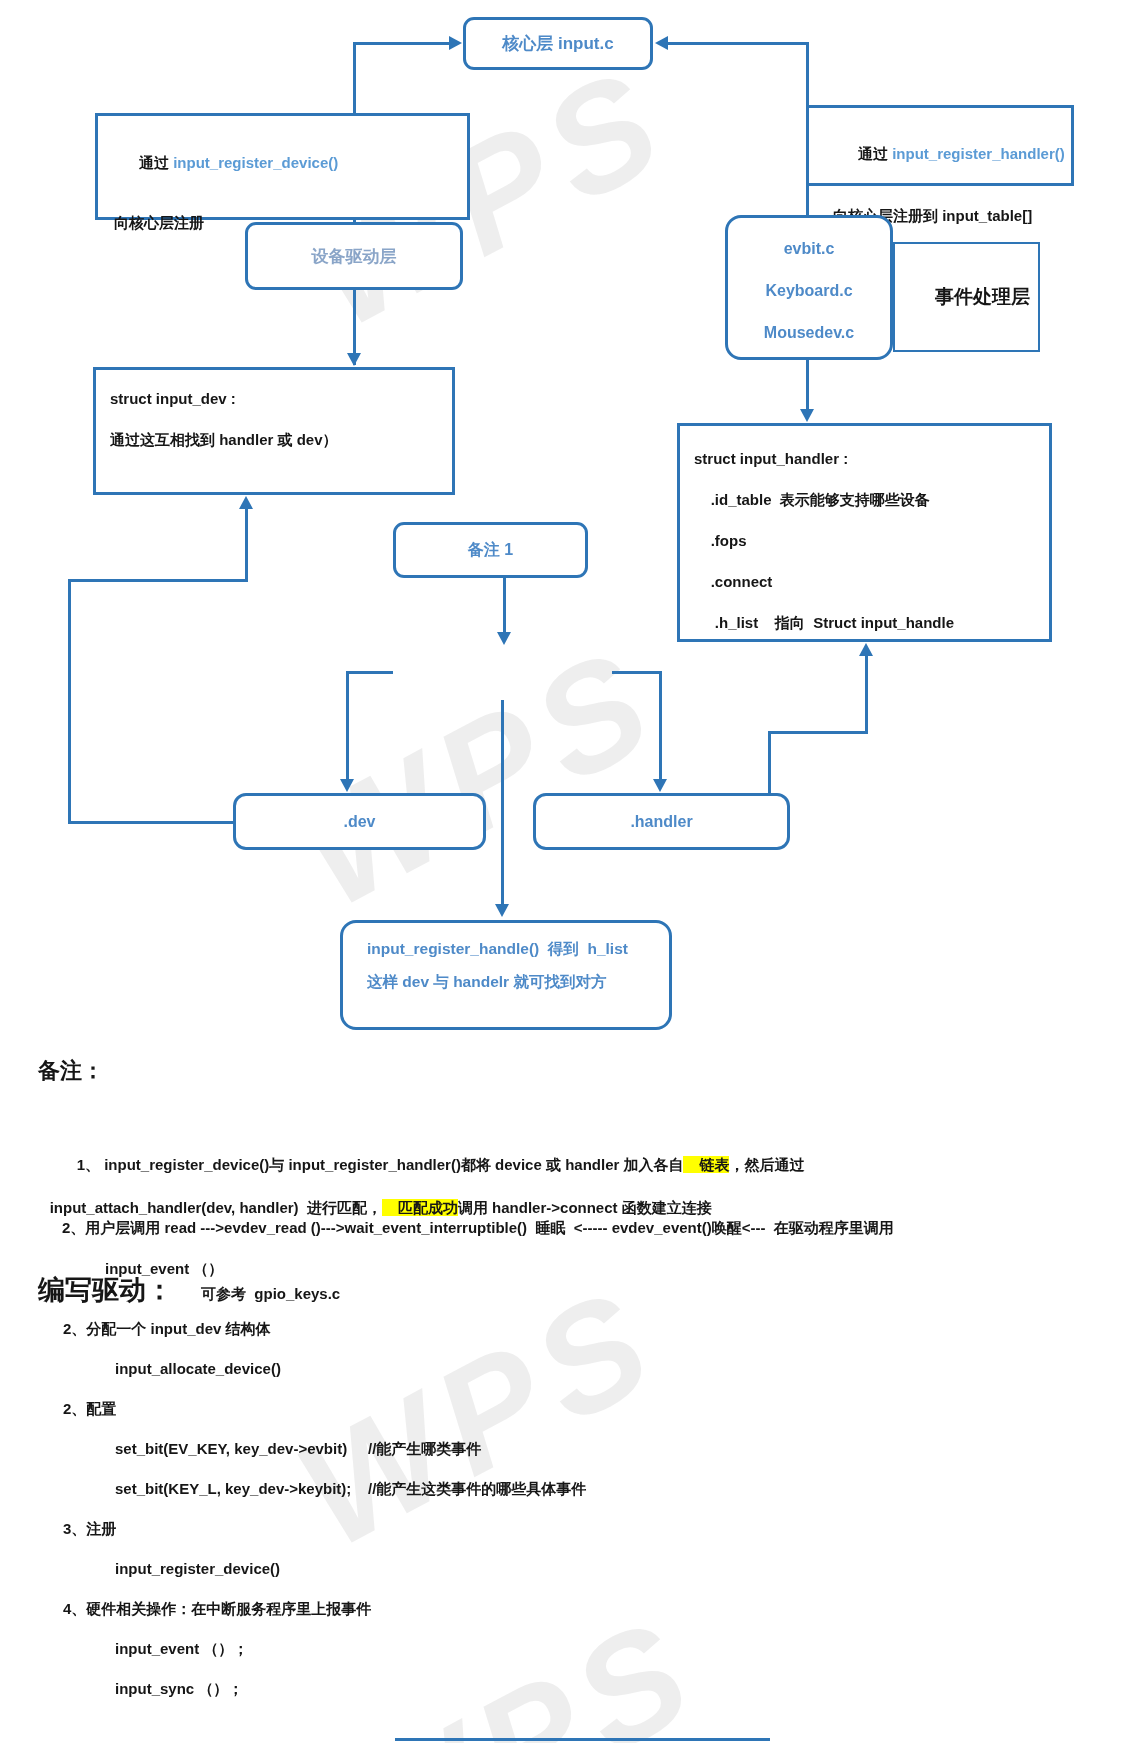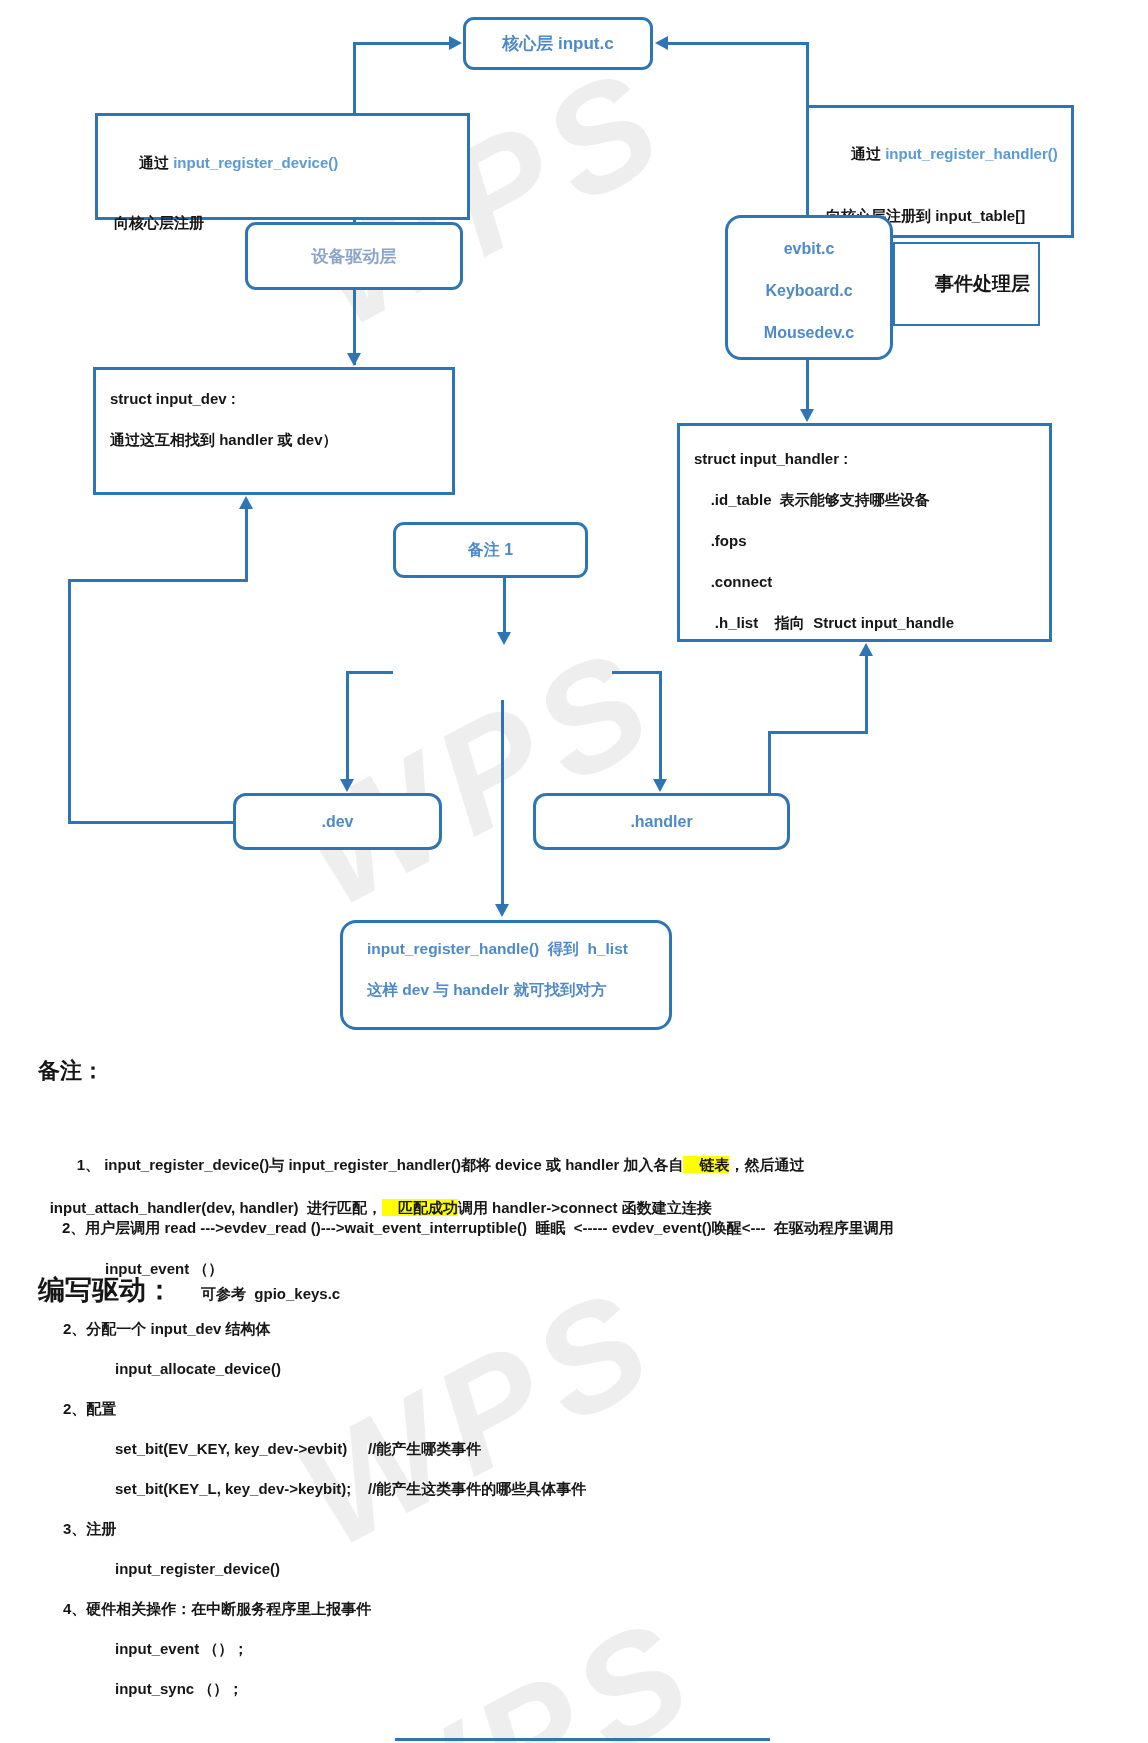--- a/index.html
+++ b/index.html
@@ -92,32 +92,32 @@
     <span class="blue">核心层  input.c</span>
   </div>
 
   <div class="box" style="left:95px;top:113px;width:375px;height:107px;padding:14px 0 0 16px;font-size:15px;">
     <div class="pre" style="line-height:22px;">
       <span class="b">通过 </span><span class="b" style="color:var(--light-blue);">input_register_device()</span>
     </div>
     <div class="b pre" style="margin-top:18px;">向核心层注册</div>
   </div>
 
-  <div class="box" style="left:806px;top:105px;width:268px;height:133px;padding:13px 0 0 17px;font-size:15px;">
+  <div class="box" style="left:806px;top:105px;width:268px;height:81px;padding:13px 0 0 24px;font-size:15px;">
     <div class="pre" style="line-height:22px;">
       <span class="b">通过 </span><span class="b" style="color:var(--light-blue);">input_register_handler()</span>
     </div>
     <div class="b pre" style="margin-top:20px;">向核心层注册到 input_table[]</div>
   </div>
 
   <div class="box round center" style="left:245px;top:222px;width:218px;height:68px;font-size:17px;">
     <span class="b" style="color:var(--muted-blue);">设备驱动层</span>
   </div>
 
-  <div class="box" style="left:893px;top:242px;width:147px;height:84px;border-width:2.5px;z-index:2;display:flex;align-items:center;justify-content:flex-end;padding-right:8px;">
+  <div class="box" style="left:893px;top:242px;width:147px;height:110px;border-width:2.5px;z-index:2;display:flex;align-items:center;justify-content:flex-end;padding-right:8px;">
     <span class="b serif" style="font-size:19px;">事件处理层</span>
   </div>
 
   <div class="box" style="left:725px;top:215px;width:168px;height:145px;border-radius:16px;z-index:3;padding-top:10px;">
       <div class="evdev-line">evbit.c</div>
       <div class="evdev-line">Keyboard.c</div>
       <div class="evdev-line">Mousedev.c</div>
     </div>
 
   <div class="box" style="left:93px;top:367px;width:362px;height:128px;border-width:3.5px;padding:8px 0 0 14px;">
@@ -131,31 +131,31 @@
       <div class="struct-line">    .fops</div>
       <div class="struct-line">    .connect</div>
       <div class="struct-line">     .h_list    指向  Struct input_handle</div>
     </div>
 
   <div class="box round center" style="left:393px;top:522px;width:195px;height:56px;font-size:16px;">
     <span class="blue">备注 1</span>
   </div>
 
 
-  <div class="box center" style="left:233px;top:793px;width:209px;height:57px;border-radius:13px;font-size:16px;">
+  <div class="box center" style="left:233px;top:793px;width:253px;height:57px;border-radius:13px;font-size:16px;">
     <span class="blue">.dev</span>
   </div>
 
   <div class="box center" style="left:533px;top:793px;width:257px;height:57px;border-radius:13px;font-size:16px;">
     <span class="blue">.handler</span>
   </div>
 
   <div class="box" style="left:340px;top:920px;width:332px;height:110px;border-radius:16px;border-width:3.5px;padding:16px 0 0 24px;font-size:15.5px;">
     <div class="blue pre">input_register_handle()  得到  h_list</div>
-    <div class="blue pre" style="margin-top:20px;">这样 dev 与 handelr 就可找到对方</div>
+    <div class="blue pre" style="margin-top:12px;">这样 dev 与 handelr 就可找到对方</div>
   </div>
 
   <div class="note-line serif" style="left:38px;top:1060px;font-size:22px;">备注：</div>
 
   <div class="note-line" style="left:60px;top:1132px;">
     <span>1、 input_register_device()与 input_register_handler()都将 device 或 handler 加入各自</span><span class="hl">链表</span><span>，然后通过</span>
   </div>
 
   <div class="note-line" style="left:33px;top:1175px;">
     <span>input_attach_handler(dev, handler)  进行匹配，</span><span class="hl">匹配成功</span><span>调用 handler-&gt;connect 函数建立连接</span>

